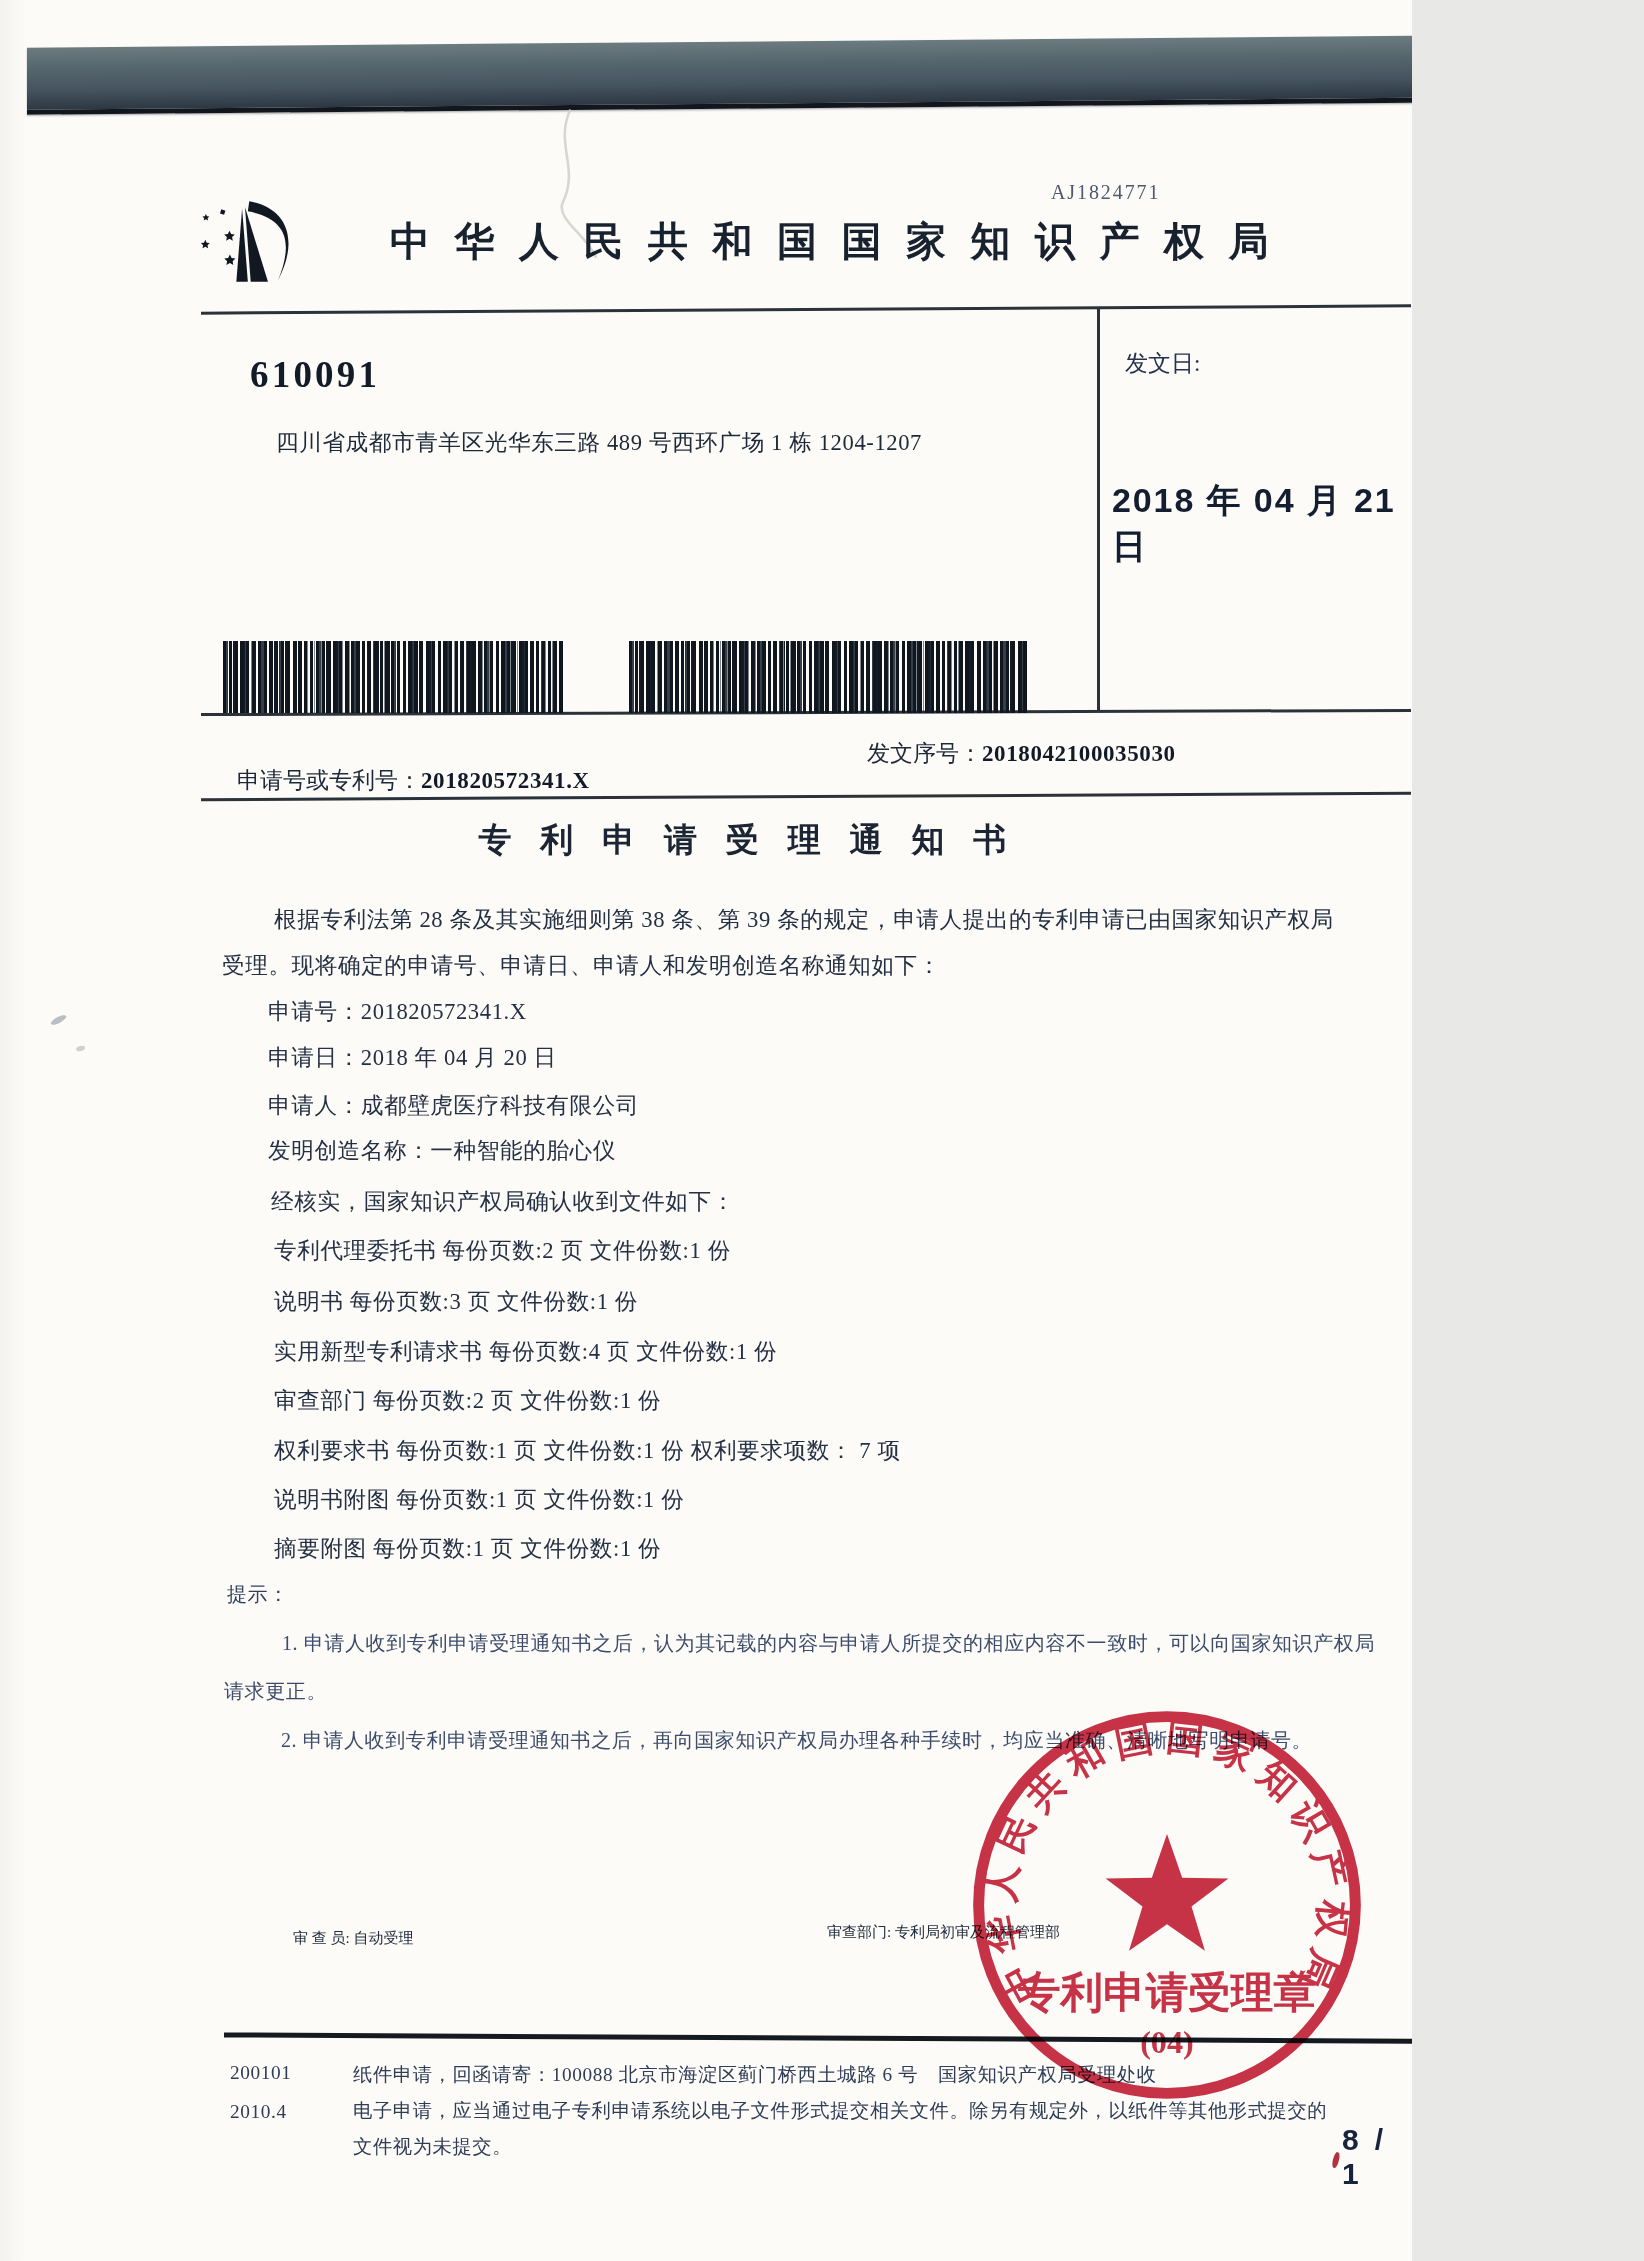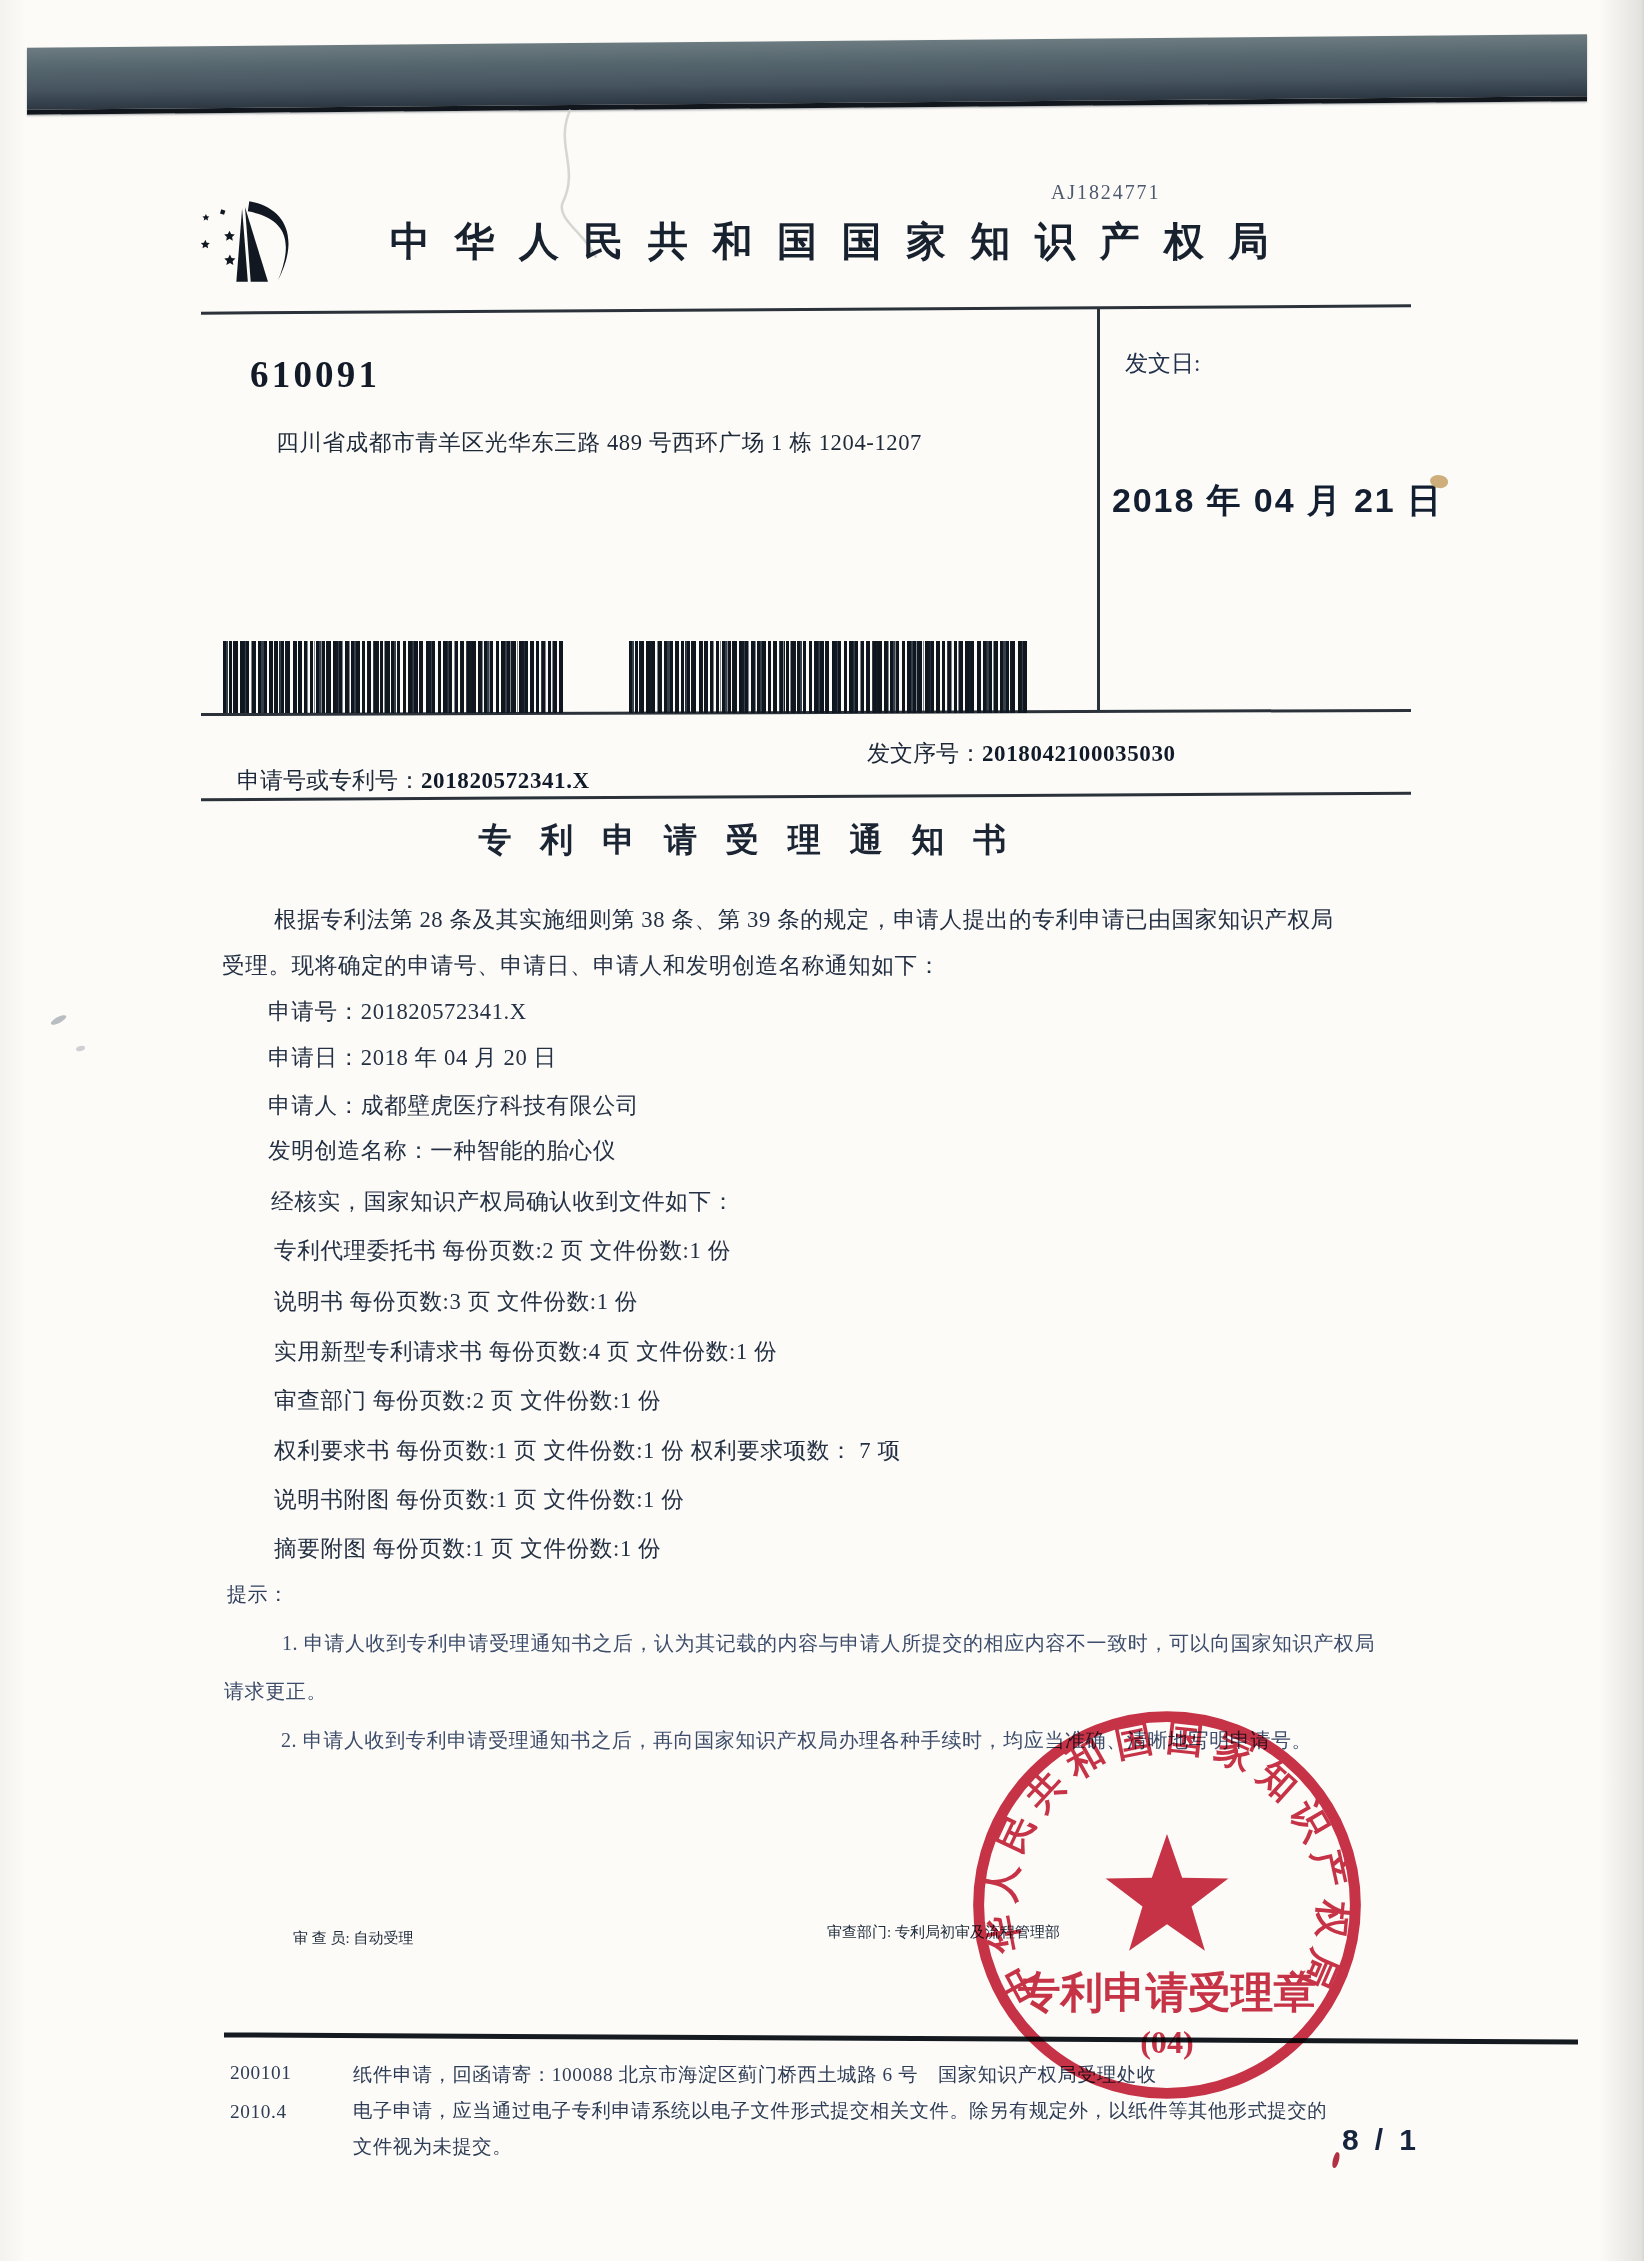--- a/index.html
+++ b/index.html
@@ -1,18 +1,18 @@
 <!DOCTYPE html>
 <html style="font-size:10.3px"><head>
 <meta charset="utf-8">
 <style>
   html,body{margin:0;padding:0;}
   body{background:#e8e8e6;}
   .page{
-    position:relative; width:1644px; height:2261px; overflow:hidden;
+    position:relative; width:1412px; height:2261px; overflow:hidden;
     background:linear-gradient(90deg,#f3f2ee 0px,#fcfbf8 26px,#fcfbf8 1599px,#e4e2de 1641px,#d8d6d2 1644px);
     font-family:"Liberation Serif","DejaVu Serif",serif;
     color:#232e3d;
   }
   .abs{position:absolute;}
   .sans{font-family:"Liberation Sans","DejaVu Sans",sans-serif;}
 
   .scan-band{
     left:27px; top:41px; width:1560px; height:62px;
     background:linear-gradient(180deg,#6b7b80 0%,#55656d 35%,#45535e 70%,#2c3742 100%);

